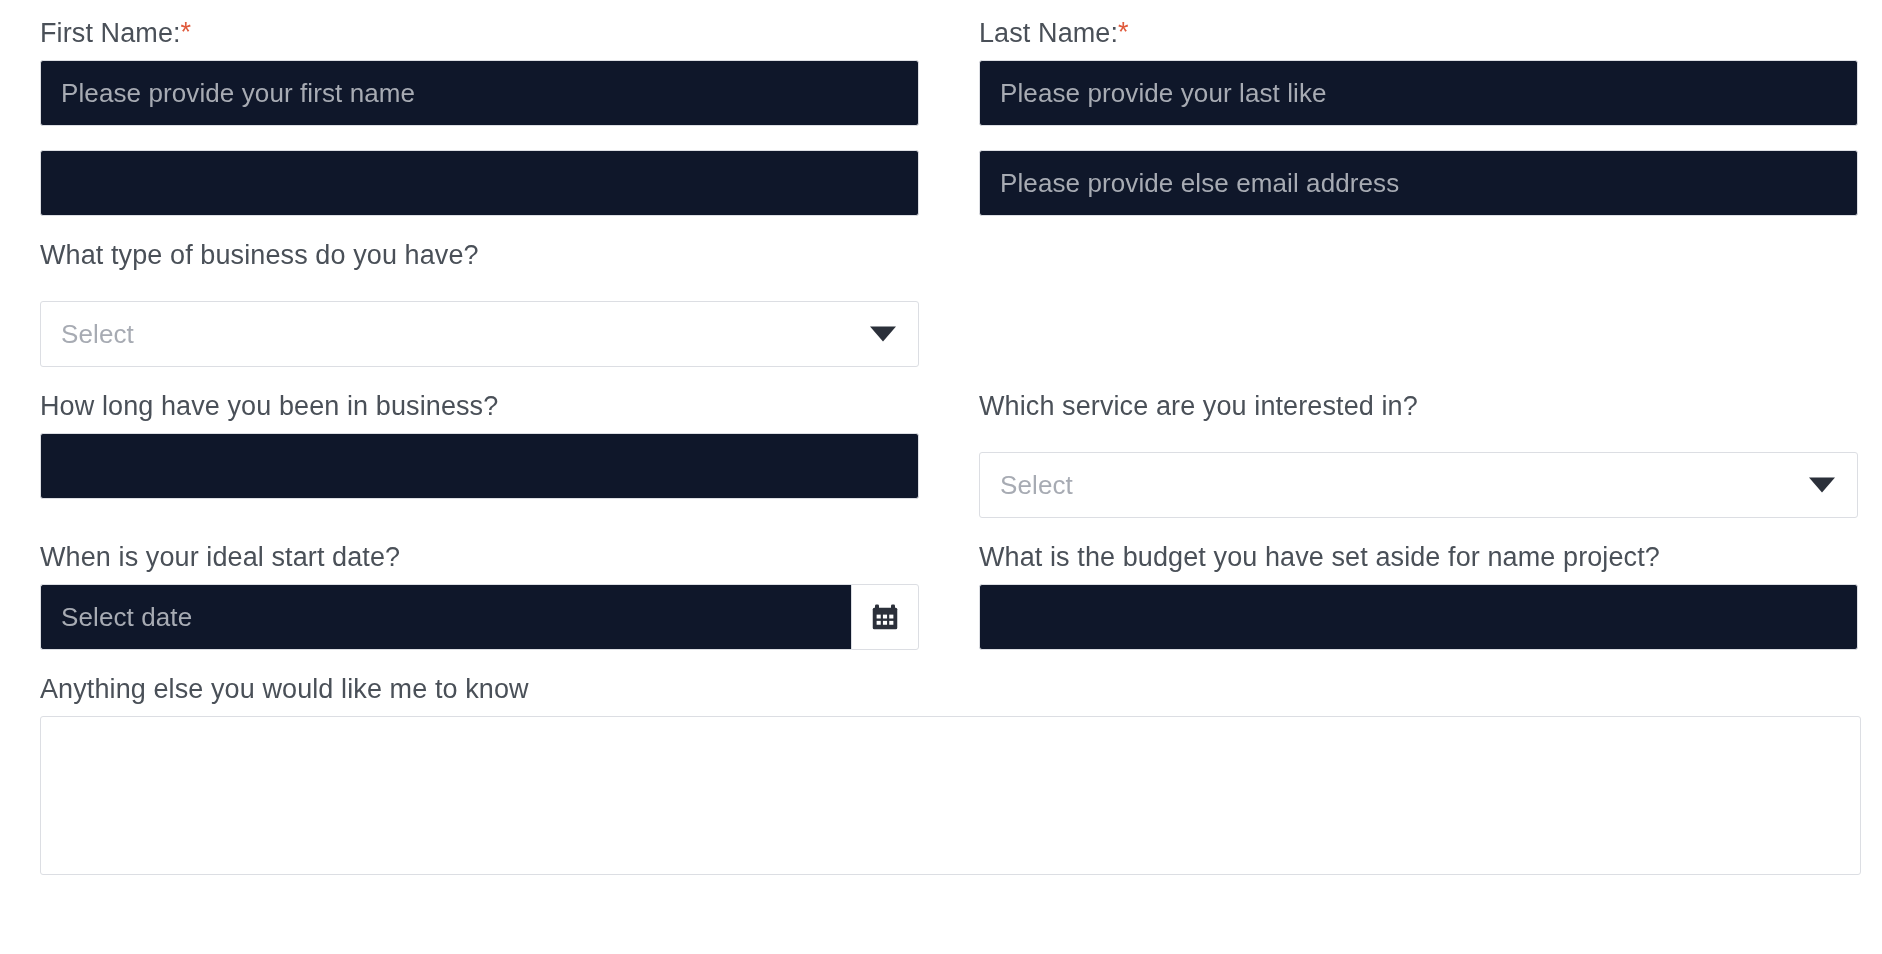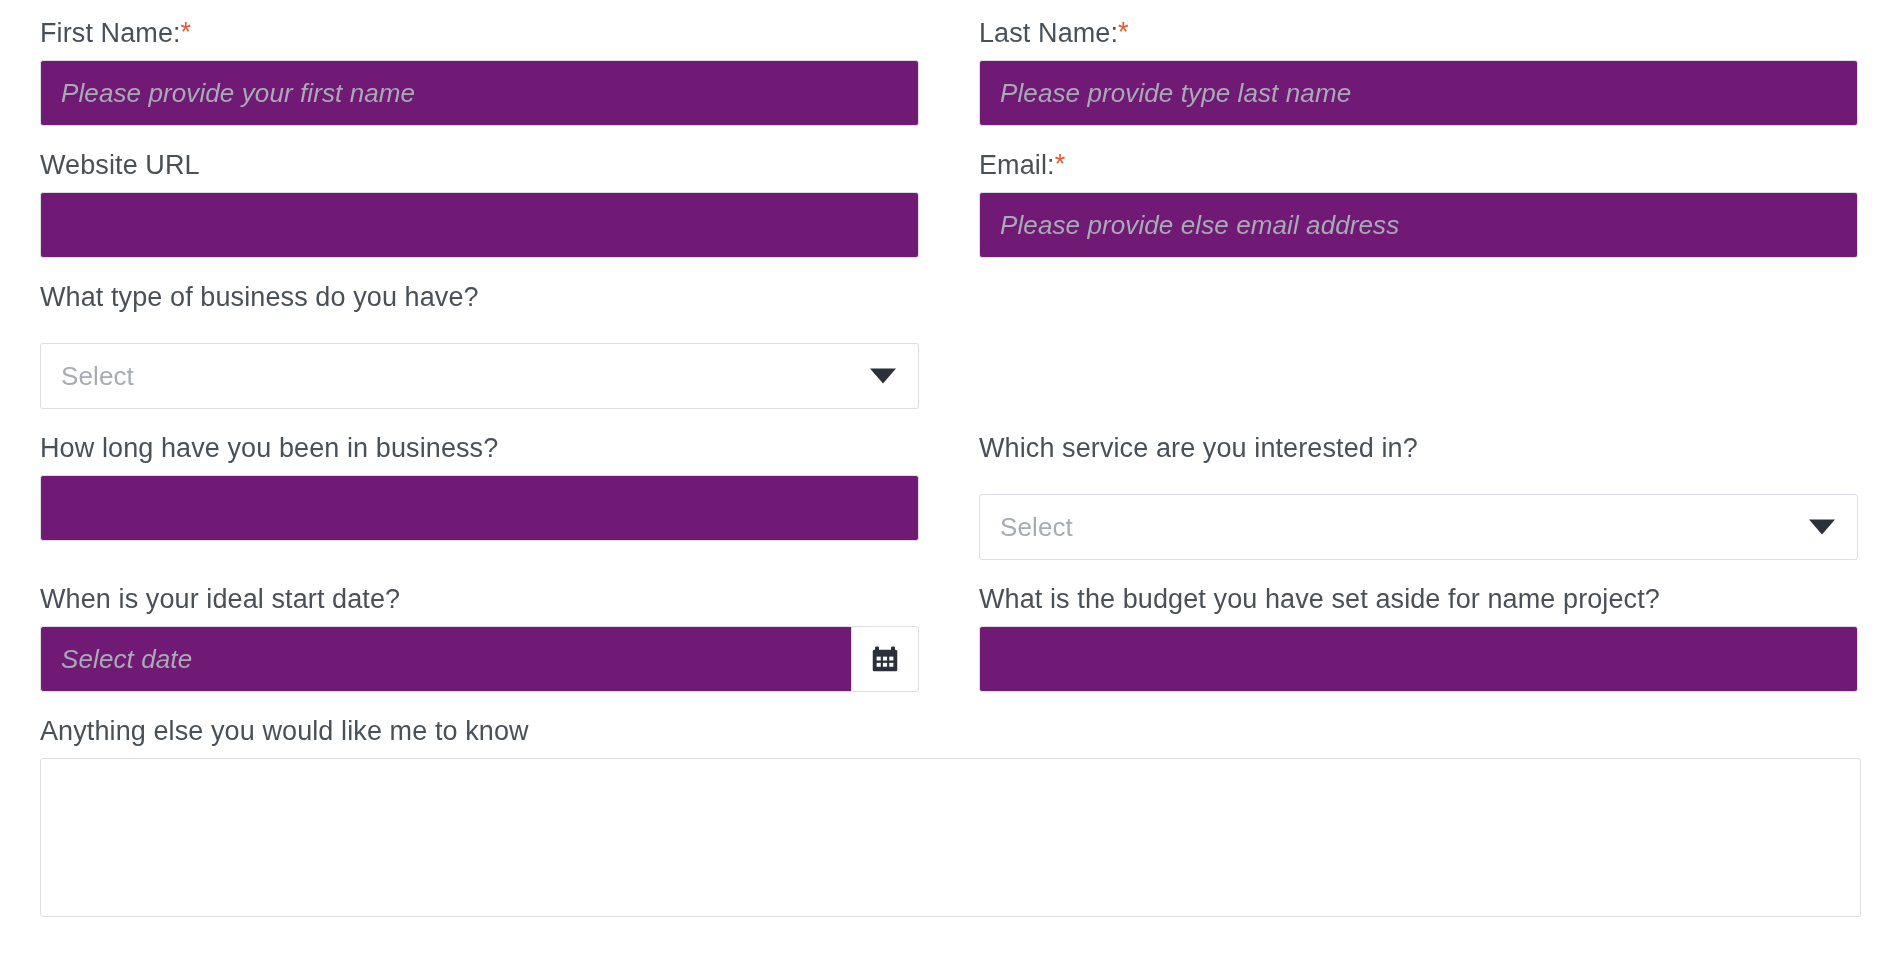--- a/index.html
+++ b/index.html
@@ -47,28 +47,27 @@
     vertical-align: top;
     position: relative;
     top: 1px;
   }
 
   .input-box {
     width: 100%;
     height: 66px;
     border: 1px solid #dcdee3;
     border-radius: 3px;
-    background: #701a75;
+    background: #0f172a;
     display: flex;
     align-items: center;
     padding: 0 20px;
     font-size: 26px;
     color: #9ba0a8;
     overflow: hidden;
-    font-style: italic;
   }
   .input-box .ph {
     font-size: 26px;
     color: #a7abb3;
     font-weight: 400;
     letter-spacing: 0.1px;
     white-space: nowrap;
   }
   .input-box.empty { padding: 0 20px; }
 
@@ -145,34 +144,32 @@
   <div class="row">
     <div class="col">
       <span class="field-label"><span>First Name:</span><span class="req-star">*</span></span>
       <div class="input-box">
         <span class="ph">Please provide your first name</span>
       </div>
     </div>
     <div class="col">
       <span class="field-label"><span>Last Name:</span><span class="req-star">*</span></span>
       <div class="input-box">
-        <span class="ph">Please provide type last name</span>
-      </div>
-    </div>
-  </div>
-
-  <div class="row">
-    <div class="col">
-      <span class="field-label">Website URL</span>
+        <span class="ph">Please provide your last like</span>
+      </div>
+    </div>
+  </div>
+
+  <div class="row">
+    <div class="col">
       <div class="input-box empty">
         <span class="ph"></span>
       </div>
     </div>
     <div class="col">
-      <span class="field-label"><span>Email:</span><span class="req-star">*</span></span>
       <div class="input-box">
         <span class="ph">Please provide else email address</span>
       </div>
     </div>
   </div>
 
   <div class="row">
     <div class="col">
       <span class="field-label">What type of business do you have?</span>
       <div class="select-box">

